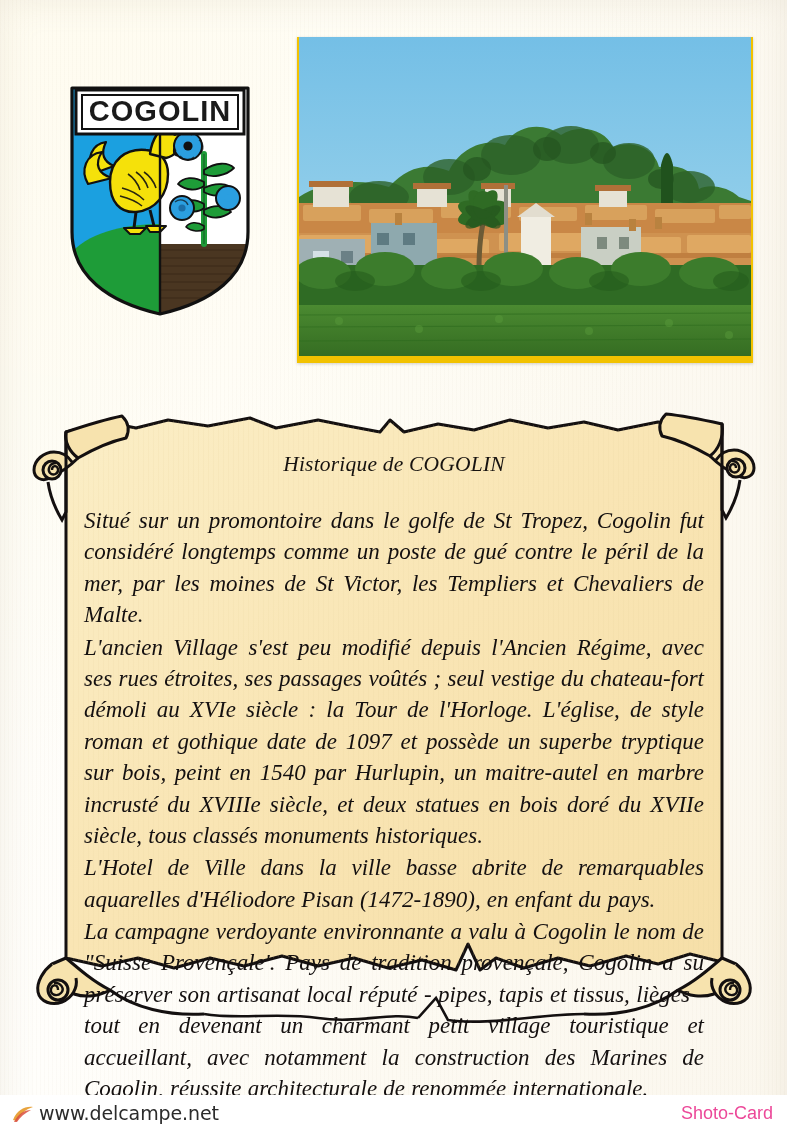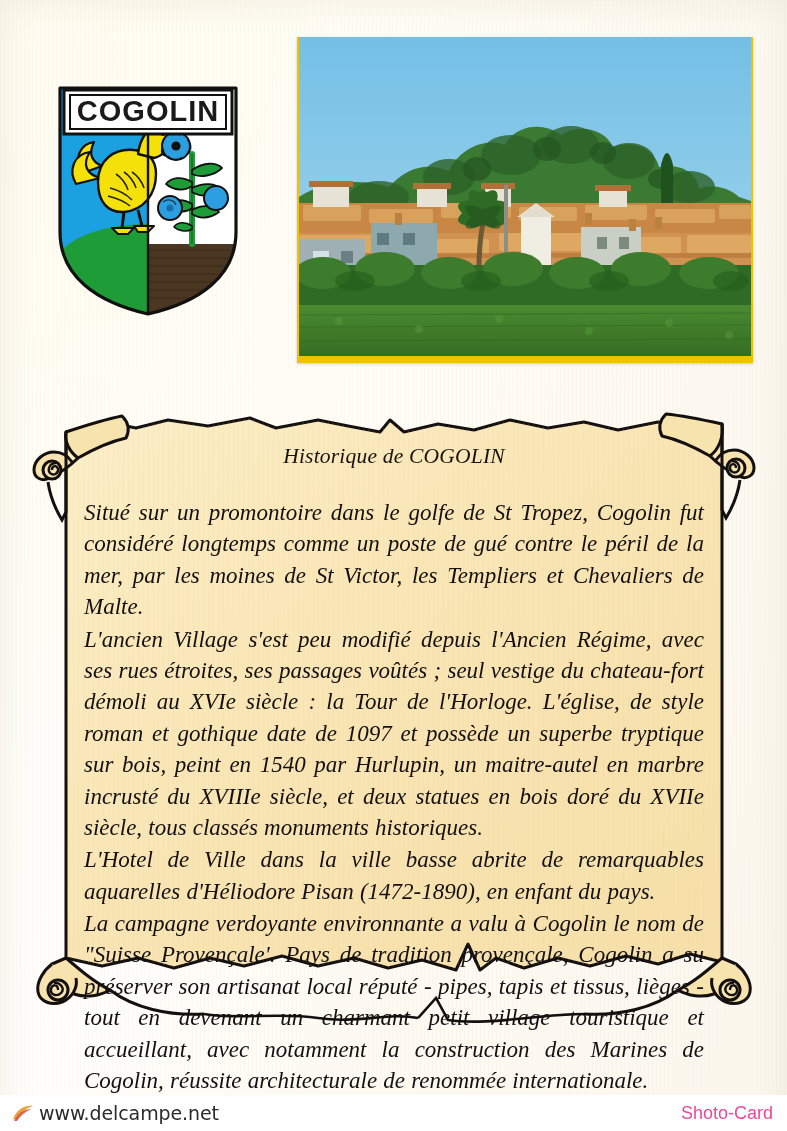--- a/index.html
+++ b/index.html
@@ -29,21 +29,21 @@
   .edge-shade {
     position: absolute;
     inset: 0;
     box-shadow: inset 0 0 34px rgba(175,160,130,0.16);
     pointer-events: none;
   }
 
   
   .crest-wrap {
     position: absolute;
-    left: 50px;
+    left: 62px;
     top: 62px;
     width: 196px;
     height: 258px;
   }
   .crest-svg { display: block; width: 100%; height: 100%; }
 
   
   .photo-frame {
     position: absolute;
     left: 297px;
@@ -74,21 +74,21 @@
   }
   .scroll-svg {
     position: absolute;
     inset: 0;
     width: 100%;
     height: 100%;
   }
   .scroll-content {
     position: absolute;
     left: 66px;
-    top: 52px;
+    top: 60px;
     width: 620px;
     height: 548px;
     box-sizing: border-box;
   }
   .scroll-title {
     text-align: center;
     font-size: 21.5px;
     font-style: italic;
     color: #171310;
     letter-spacing: 0.2px;
@@ -114,21 +114,21 @@
     width: 787px;
     height: 36px;
     background: #ffffff;
   }
   .wm-left {
     position: absolute;
     left: 12px;
     top: 50%;
     transform: translateY(-50%);
     display: flex;
-    align-items: center;
+    align-items: flex-end;
     gap: 5px;
   }
   .wm-swoosh { display: block; }
   .wm-text {
     font-family: "DejaVu Sans", sans-serif;
     font-size: 19px;
     color: #2b2b2b;
     letter-spacing: -0.1px;
   }
   .wm-right {

